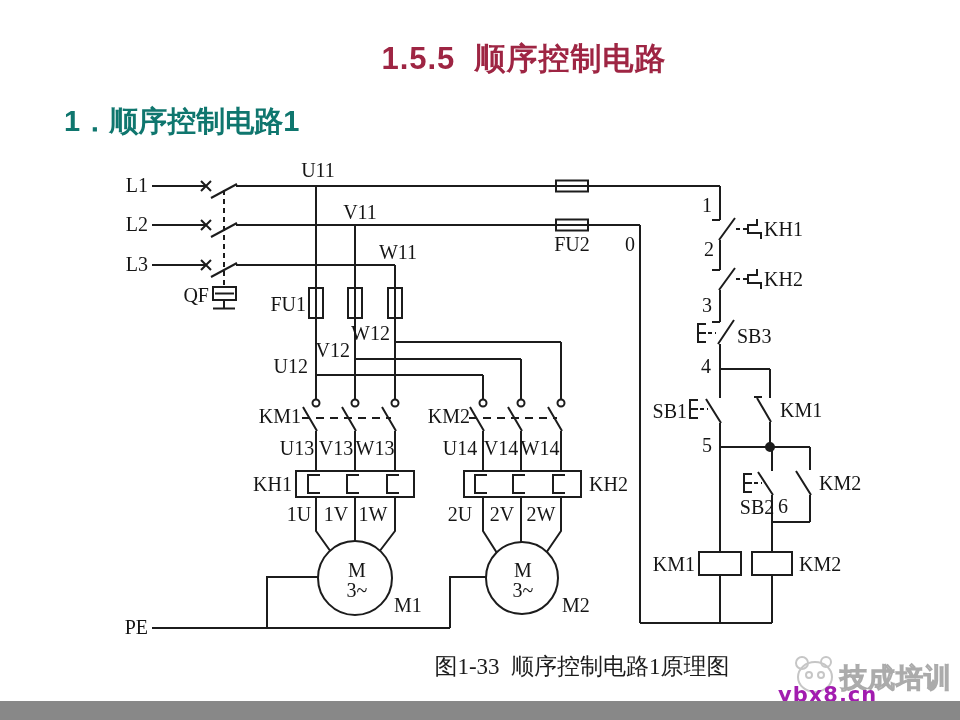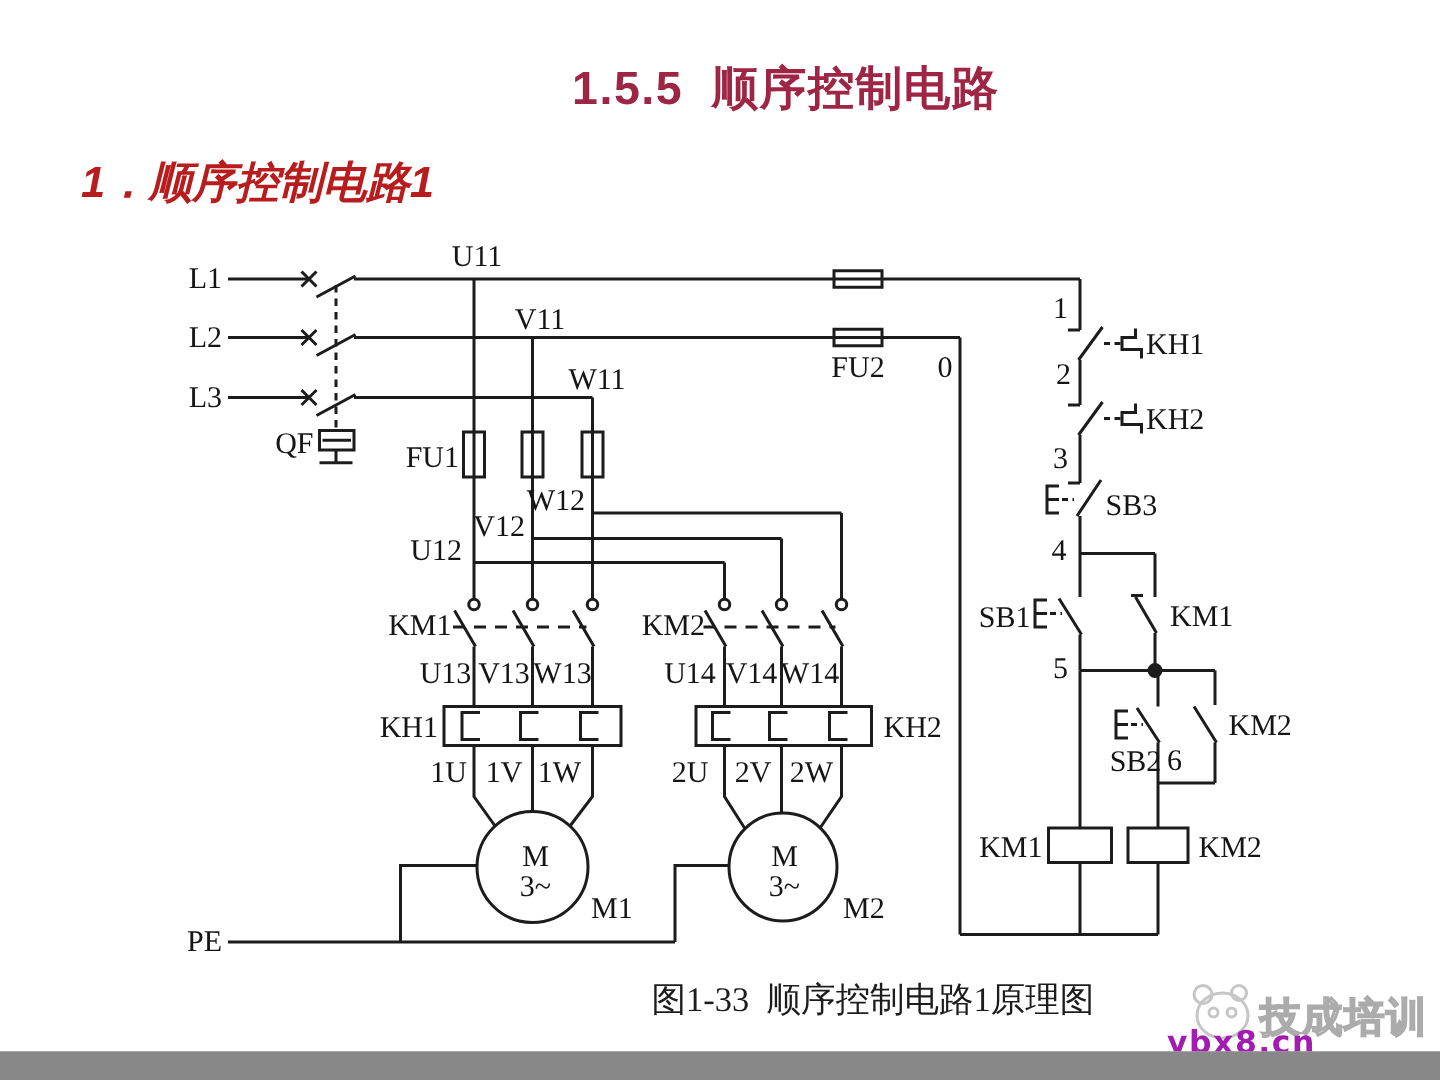--- a/index.html
+++ b/index.html
@@ -5,22 +5,22 @@
   html,body{margin:0;padding:0;background:#888;}
   .slide{
     position:relative;width:960px;height:701px;background:#ffffff;overflow:hidden;
     font-family:"Liberation Sans",sans-serif;margin:0 auto;
   }
   .title{
     position:absolute;top:38px;left:44px;right:-44px;text-align:center;
     font-size:31px;font-weight:bold;color:#9e2543;letter-spacing:1px;white-space:pre;
   }
   .subtitle{
-    position:absolute;top:102px;left:54px;
-    font-size:29px;font-weight:bold;color:#b91c1c;white-space:pre;font-style:italic;
+    position:absolute;top:102px;left:64px;
+    font-size:29px;font-weight:bold;color:#0f766e;white-space:pre;
   }
   .caption{
     position:absolute;top:651px;left:102px;right:-102px;text-align:center;
     font-size:23px;color:#1c1c1c;font-family:"Liberation Serif","DejaVu Serif",serif;white-space:pre;
   }
   svg.circuit{position:absolute;left:0;top:0;}
   svg.circuit text{
     font-family:"Liberation Serif","DejaVu Serif",serif;
     font-size:20px;fill:#151515;
   }

